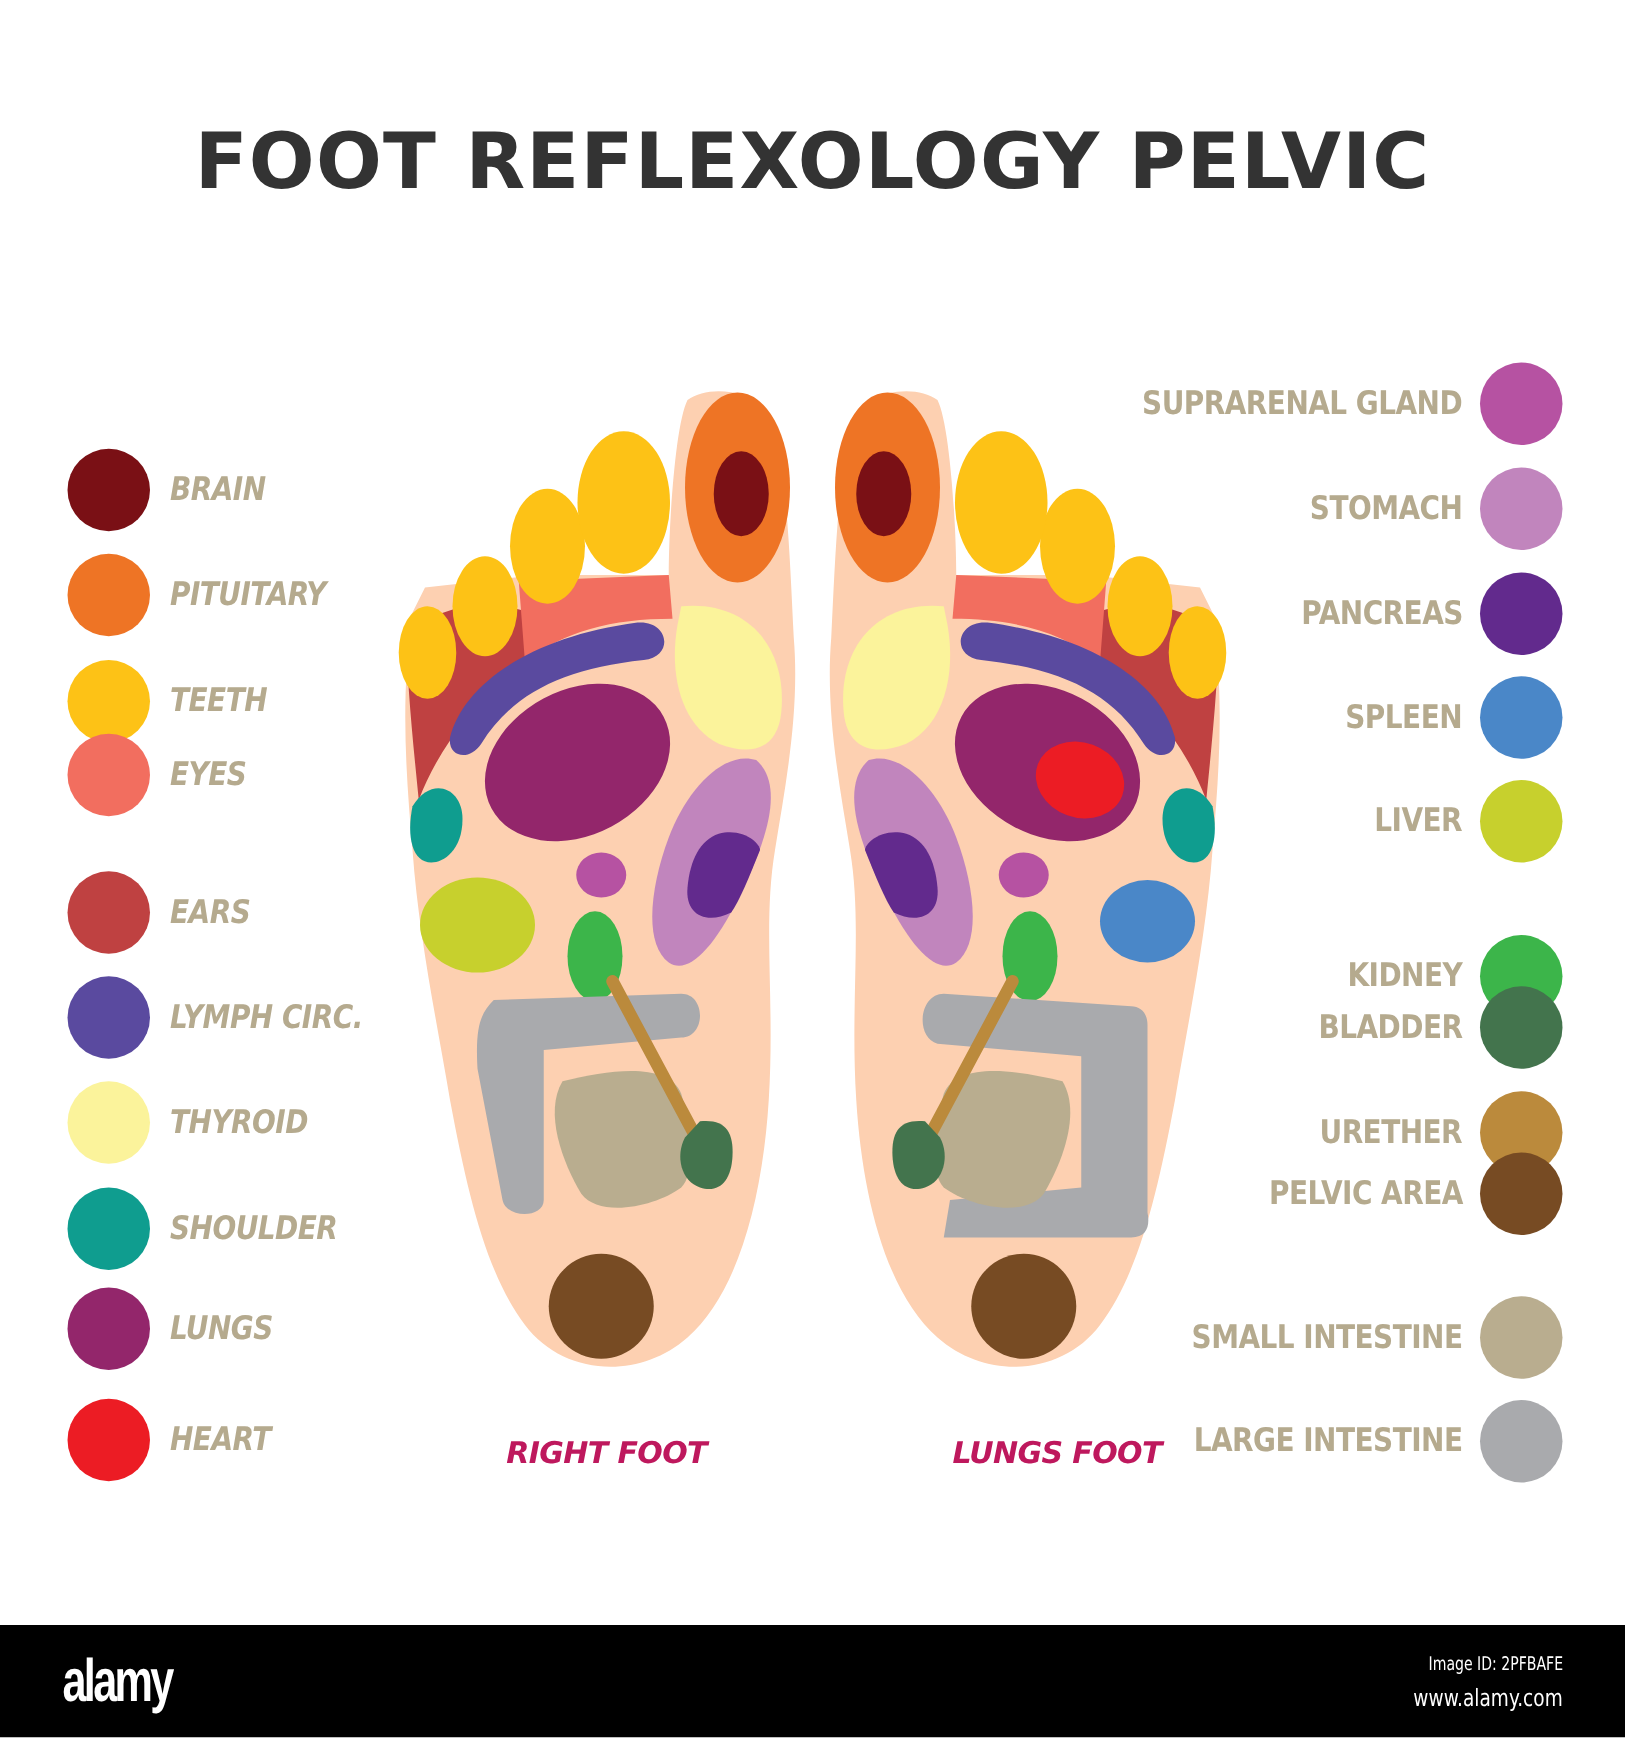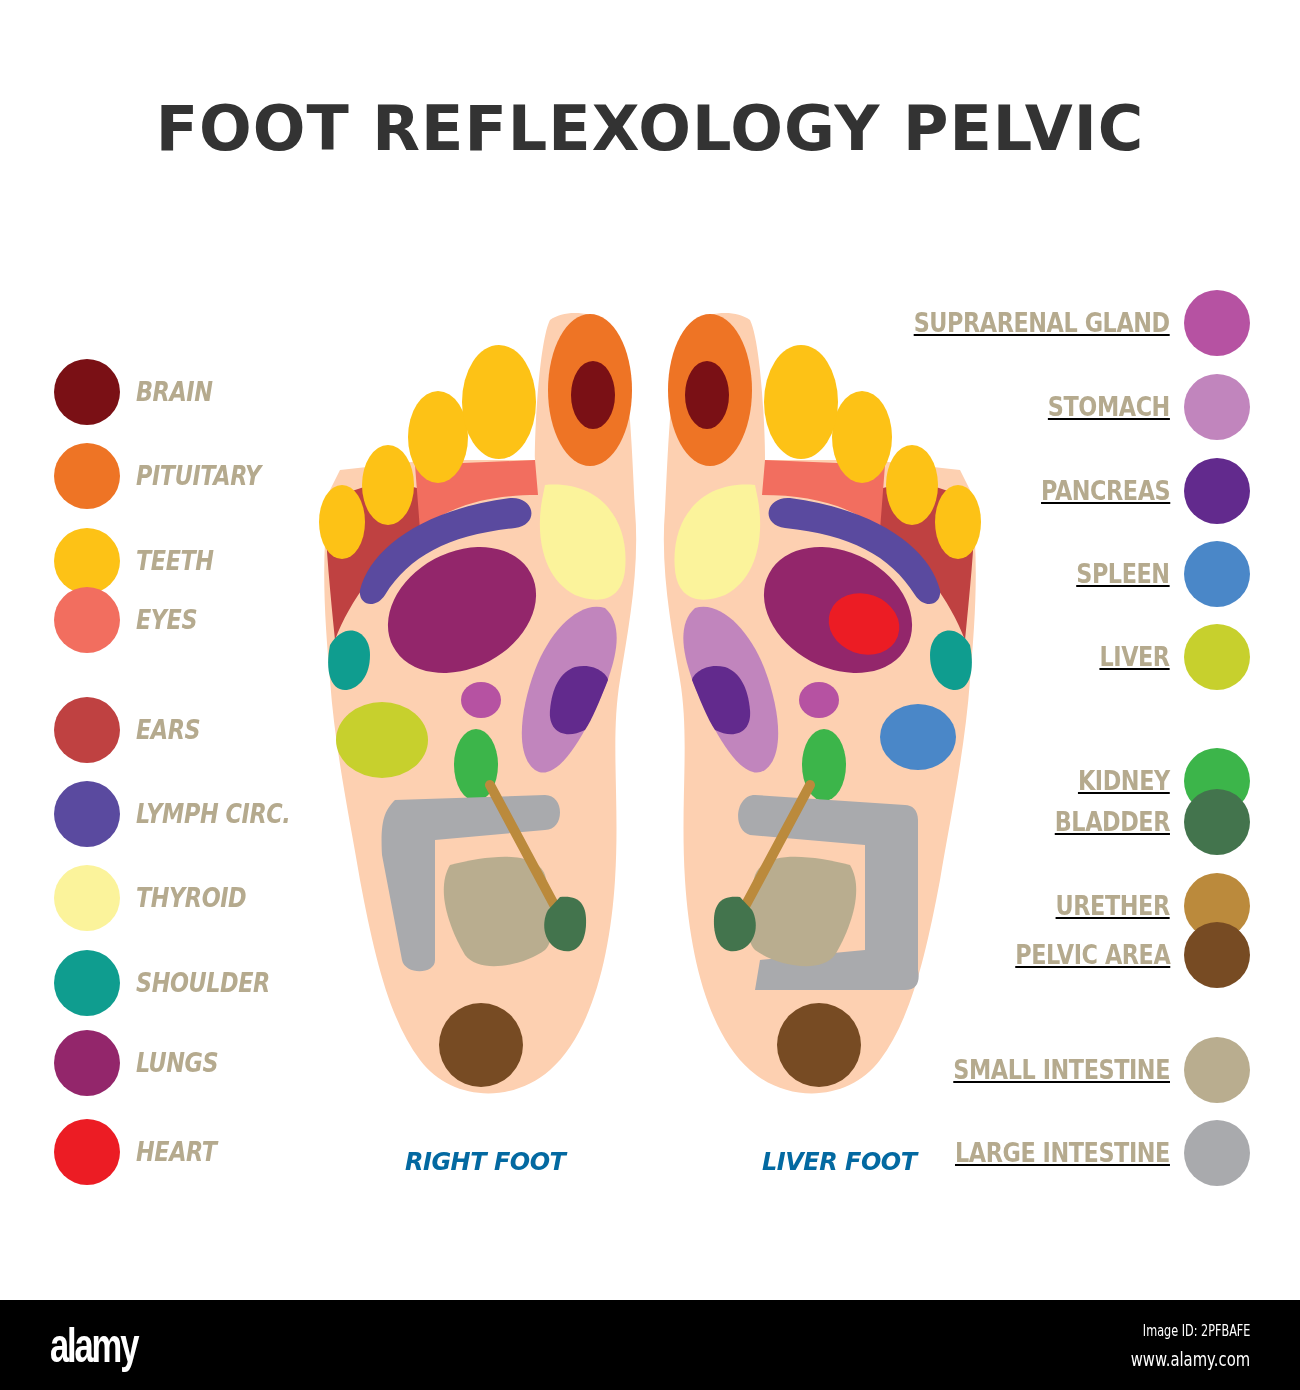--- a/index.html
+++ b/index.html
@@ -15,26 +15,26 @@
   .legend { position: absolute; top: 0; }
   .legend-item { position: absolute; display: flex; align-items: center; height: 66px; }
   .swatch { width: 66px; height: 66px; border-radius: 50%; flex: 0 0 66px; }
   .legend-label {
     font-family: "DejaVu Sans", sans-serif; font-weight: bold; font-size: 26px;
     color: #b5aa8e; white-space: nowrap; letter-spacing: -0.5px;
     transform: scaleX(0.86); 
   }
   .legend-left .legend-item { left: 54px; font-style: italic; }
   .legend-left .legend-label { margin-left: 16px; transform-origin: left center; }
-  .legend-right .legend-item { right: 50px; flex-direction: row-reverse; text-decoration: underline; }
+  .legend-right .legend-item { right: 50px; flex-direction: row-reverse; }
   .legend-right .legend-label { margin-right: 14px; transform-origin: right center; }
   .foot { position: absolute; }
   .foot-caption {
     position: absolute; font-family: "DejaVu Sans", sans-serif; font-weight: bold; font-style: italic;
-    font-size: 24px; color: #0369a1; letter-spacing: -0.5px;
+    font-size: 24px; color: #be185d; letter-spacing: -0.5px;
   }
   .footer {
     position: absolute; left: 0; top: 1300px; width: 1300px; height: 90px; background: #000000;
   }
   .footer-logo {
     position: absolute; left: 50px; top: 18px; color: #ffffff; font-family: "Liberation Sans Narrow", "Liberation Sans", sans-serif;
     font-weight: bold; font-size: 48px; letter-spacing: -3px; transform: scaleX(0.72); transform-origin: left center;
   }
   .footer-id {
     position: absolute; right: 50px; top: 22px; color: #ffffff; font-family: "DejaVu Sans", sans-serif;
@@ -208,19 +208,19 @@
     <ellipse cx="72" cy="437" rx="38" ry="33" fill="#4a87c8"></ellipse>
     <ellipse cx="166" cy="465" rx="22" ry="36" fill="#3cb54a"></ellipse>
 
     <path d="M85,505 L235,495 C255,495 258,530 240,535 L125,545 L125,650 L230,660 L235,690 L85,690 C72,690 70,680 72,670 L72,520 C72,510 78,505 85,505 Z M125,545 L125,650 Z" fill="#a9aaad"></path>
     <path d="M140,565 C180,555 225,550 235,575 C245,610 245,640 235,650 C215,665 170,675 155,655 C140,630 125,590 140,565 Z" fill="#b9ad8f"></path>
     <line x1="180" y1="485" x2="248" y2="612" stroke="#bb8a3c" stroke-width="10" stroke-linecap="round"></line>
     <path d="M250,597 C270,595 277,605 276,625 C275,645 265,655 250,650 C235,645 230,625 238,610 Z" fill="#43744d"></path>
     <circle cx="171" cy="745" r="42" fill="#774b23"></circle>
   </g>
 </svg>
-<div class="foot-caption" style="left:762px;top:1148px">LIVER FOOT</div>
+<div class="foot-caption" style="left:762px;top:1148px">LUNGS FOOT</div>
 
 <div class="footer">
   <div class="footer-logo">alamy</div>
   <div class="footer-id">Image ID: 2PFBAFE</div>
   <div class="footer-url">www.alamy.com</div>
 </div>
 
 </body></html>

